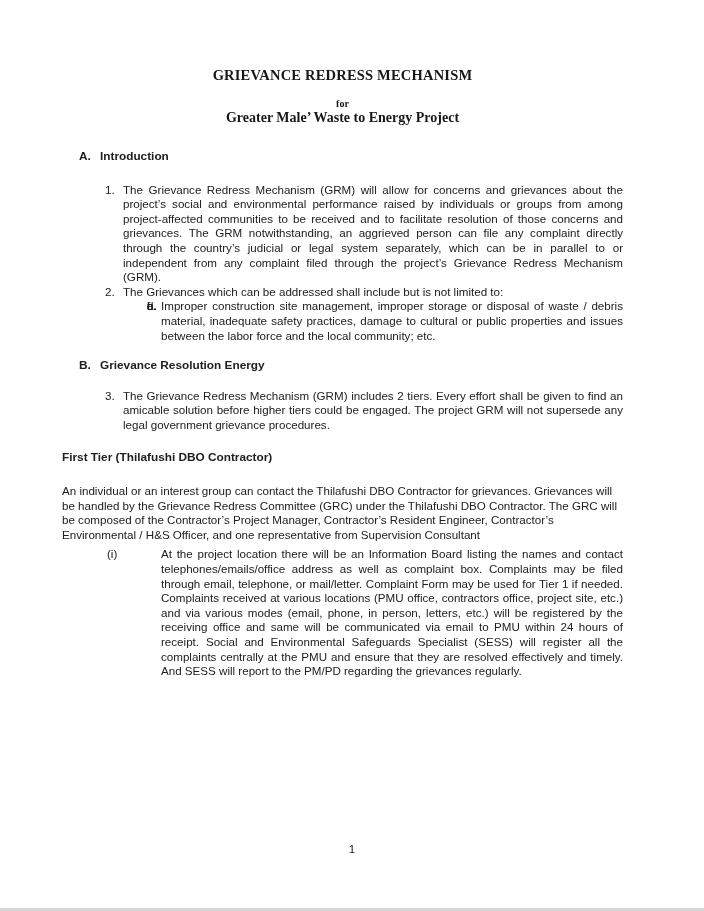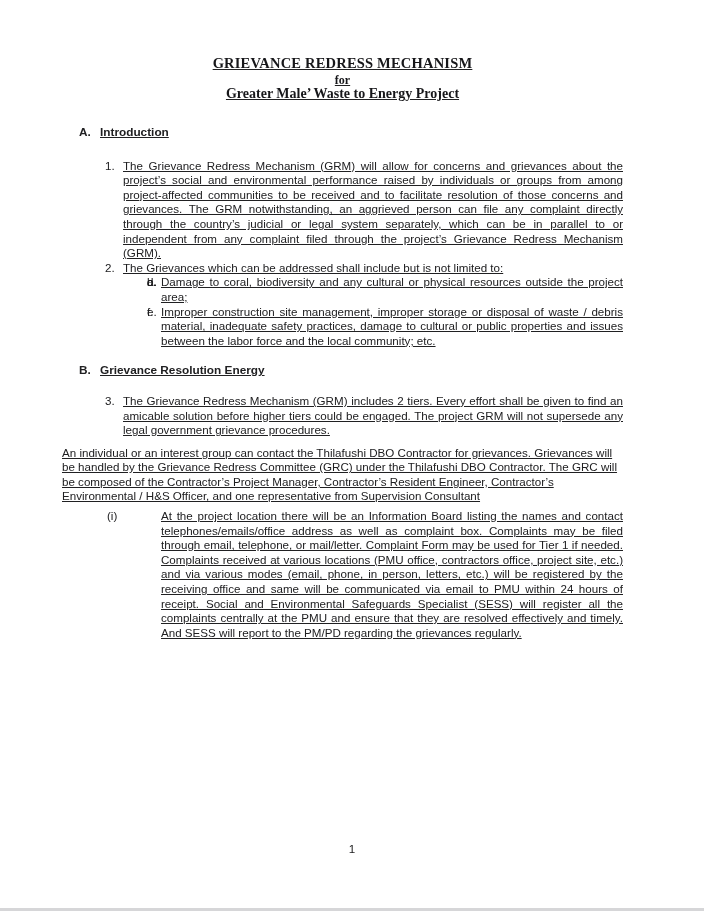--- a/index.html
+++ b/index.html
@@ -7,36 +7,35 @@
     position: relative;
     width: 704px;
     height: 911px;
     background: #ffffff;
     overflow: hidden;
     color: #202022;
   }
   .content {
     position: absolute;
     left: 62px;
-    top: 0;
+    top: 12px;
     width: 561px;
     font-family: "Liberation Sans", sans-serif;
     font-size: 11.6px;
     line-height: 14.6px;
-    text-decoration: underline;
   }
   .doc-header {
     padding-top: 56px;
     text-align: center;
     font-family: "Liberation Serif", serif;
     font-weight: 700;
     color: #17171a;
   }
   .doc-title   { font-size: 14.5px; line-height: 15px; letter-spacing: 0.2px; }
-  .doc-for     { font-size: 12px;    line-height: 10px; margin-top: 4px; }
+  .doc-for     { font-size: 10px;    line-height: 10px; margin-top: 16px; }
   .doc-subtitle{ font-size: 14px; line-height: 11px; margin-top: 3px; }
 
   .sec-heading {
     position: relative;
     padding-left: 38px;
     font-weight: 700;
     font-size: 11.8px;
   }
   .sec-heading .marker { position: absolute; left: 17px; }
   .sec-a { margin-top: 26px; }
@@ -44,21 +43,21 @@
 
   .num-item { position: relative; padding-left: 61px; }
   .num-item .marker { position: absolute; left: 43px; }
   .num-item.first { margin-top: 19px; }
   .num-item.third { margin-top: 16px; }
 
   .sub-item { position: relative; padding-left: 99px; }
   .sub-item .marker { position: absolute; left: 85px; }
 
   .tier-heading { margin-top: 17px; font-weight: 700; font-size: 11.8px; }
-  .intro-para   { margin-top: 8px; }
+  .intro-para   { margin-top: 20px; }
 
   .roman-item { position: relative; padding-left: 99px; margin-top: 5px; }
   .roman-item .marker { position: absolute; left: 45px; }
 
   .just { text-align: justify; }
 
   .page-number {
     position: absolute;
     top: 842px;
     left: 0;
@@ -108,40 +107,40 @@
       <span class="marker">a.</span>
     </div>
     <div class="sub-item">
       <span class="marker">b.</span>
     </div>
     <div class="sub-item">
       <span class="marker">c.</span>
     </div>
     <div class="sub-item">
       <span class="marker">d.</span>
-      <div class="just">Damage to coral, biodiversity and any cultural or physical resources outside the project area;</div>
     </div>
     <div class="sub-item">
       <span class="marker">e.</span>
     </div>
     <div class="sub-item">
       <span class="marker">f.</span>
       <div class="just">Improper construction site management, improper storage or disposal of waste / debris material, inadequate safety practices, damage to cultural or public properties and issues between the labor force and the local community; etc.</div>
     </div>
 
     <div class="sec-heading sec-b">
       <span class="marker">B.</span>
       <span>Grievance Resolution Energy</span>
     </div>
 
     <div class="num-item third">
       <span class="marker">3.</span>
       <div class="just">The Grievance Redress Mechanism (GRM) includes 2 tiers. Every effort shall be given to find an amicable solution before higher tiers could be engaged. The project GRM will not supersede any legal government grievance procedures.</div>
     </div>
 
+    <div class="tier-heading">First Tier (Thilafushi DBO Contractor)</div>
 
     <div class="intro-para">An individual or an interest group can contact the Thilafushi DBO Contractor for grievances. Grievances will be handled by the Grievance Redress Committee (GRC) under the Thilafushi DBO Contractor. The GRC will be composed of the Contractor’s Project Manager, Contractor’s Resident Engineer, Contractor’s Environmental / H&amp;S Officer, and one representative from Supervision Consultant</div>
 
     <div class="roman-item">
       <span class="marker">(i)</span>
       <div class="just">At the project location there will be an Information Board listing the names and contact telephones/emails/office address as well as complaint box. Complaints may be filed through email, telephone, or mail/letter. Complaint Form may be used for Tier 1 if needed. Complaints received at various locations (PMU office, contractors office, project site, etc.) and via various modes (email, phone, in person, letters, etc.) will be registered by the receiving office and same will be communicated via email to PMU within 24 hours of receipt. Social and Environmental Safeguards Specialist (SESS) will register all the complaints centrally at the PMU and ensure that they are resolved effectively and timely. And SESS will report to the PM/PD regarding the grievances regularly.</div>
     </div>
 
   </div>
 

